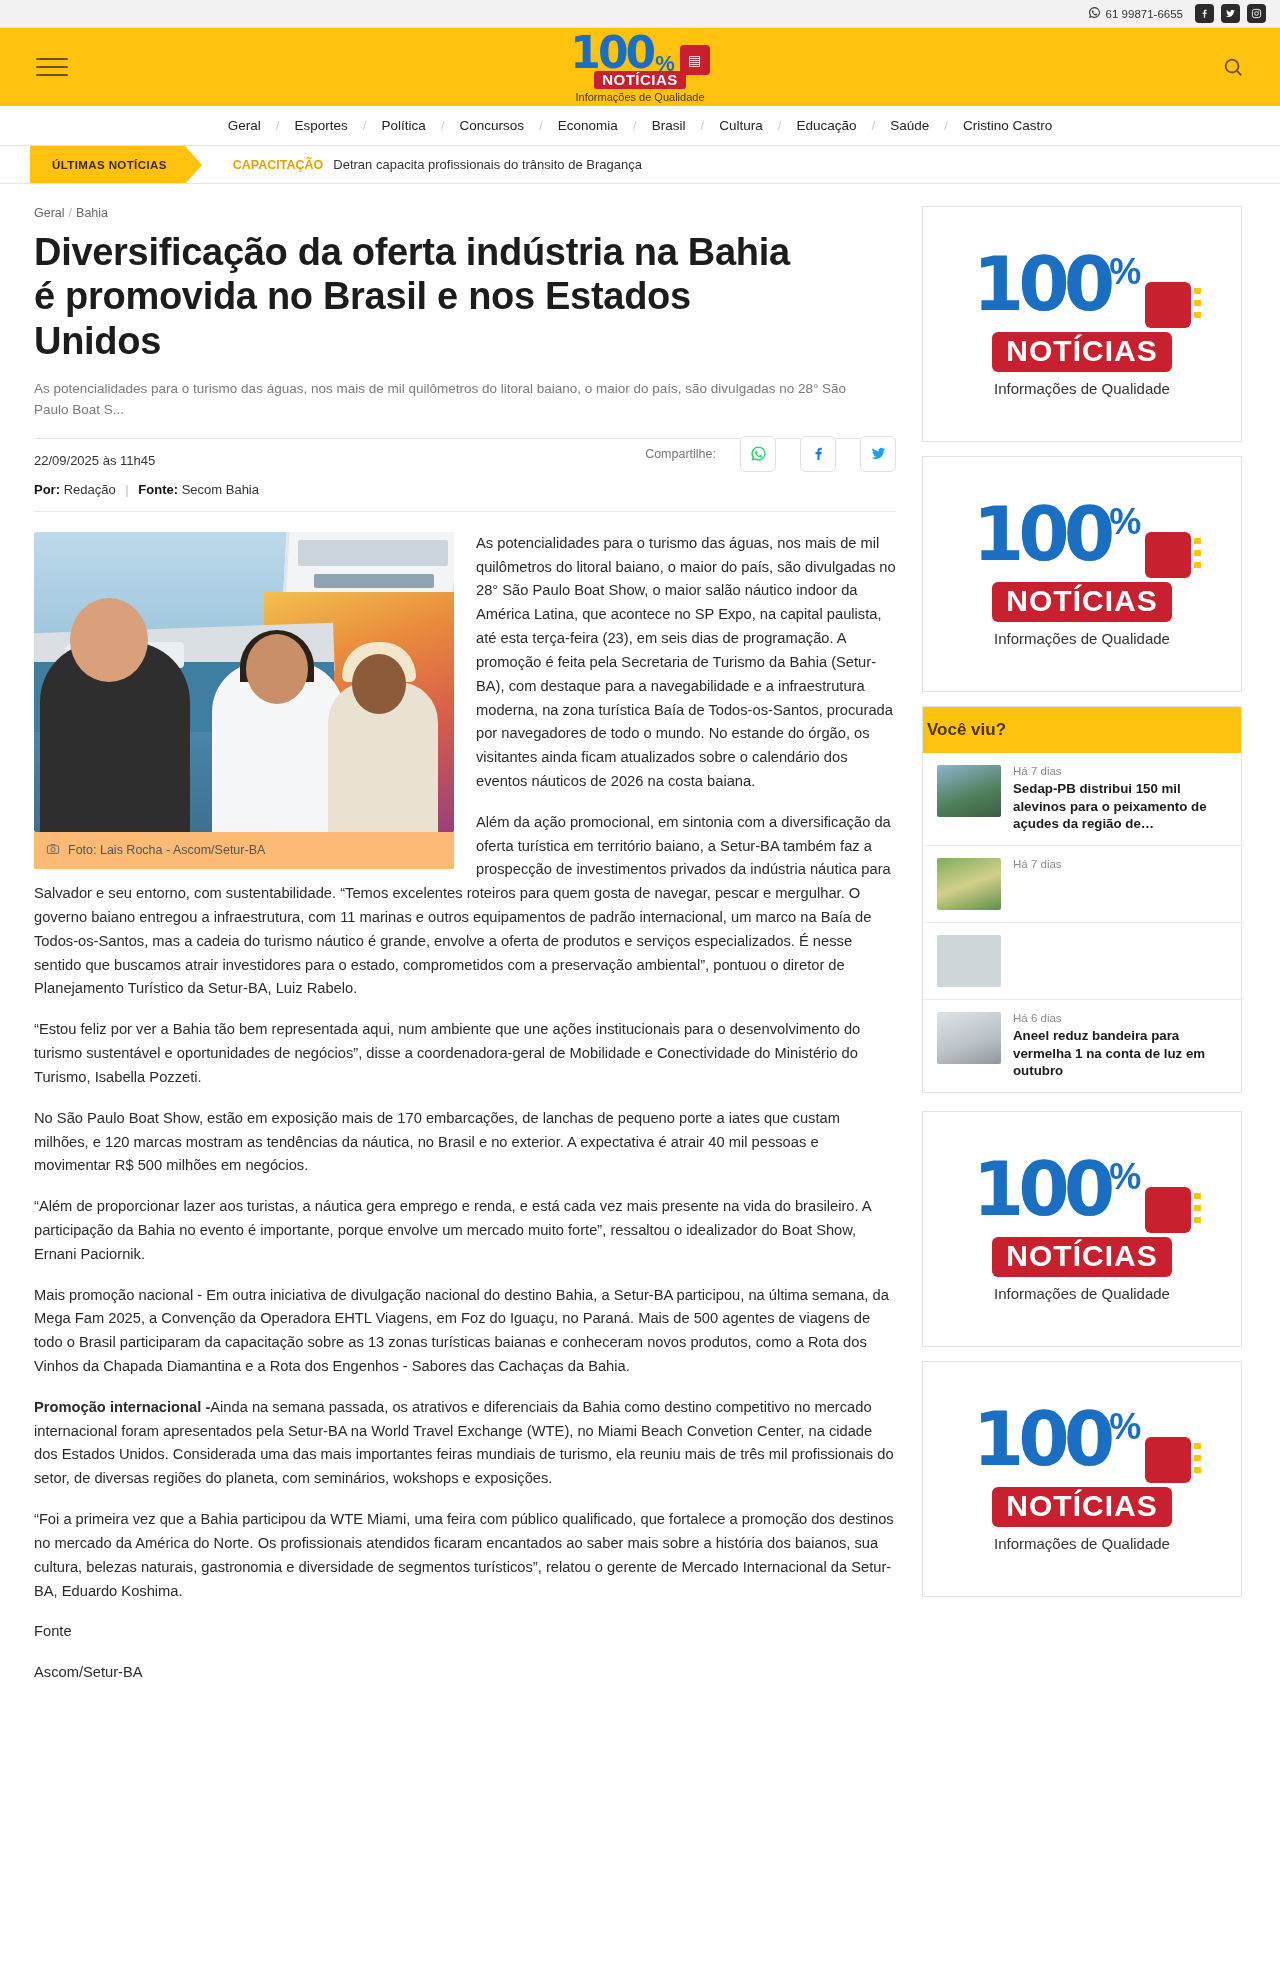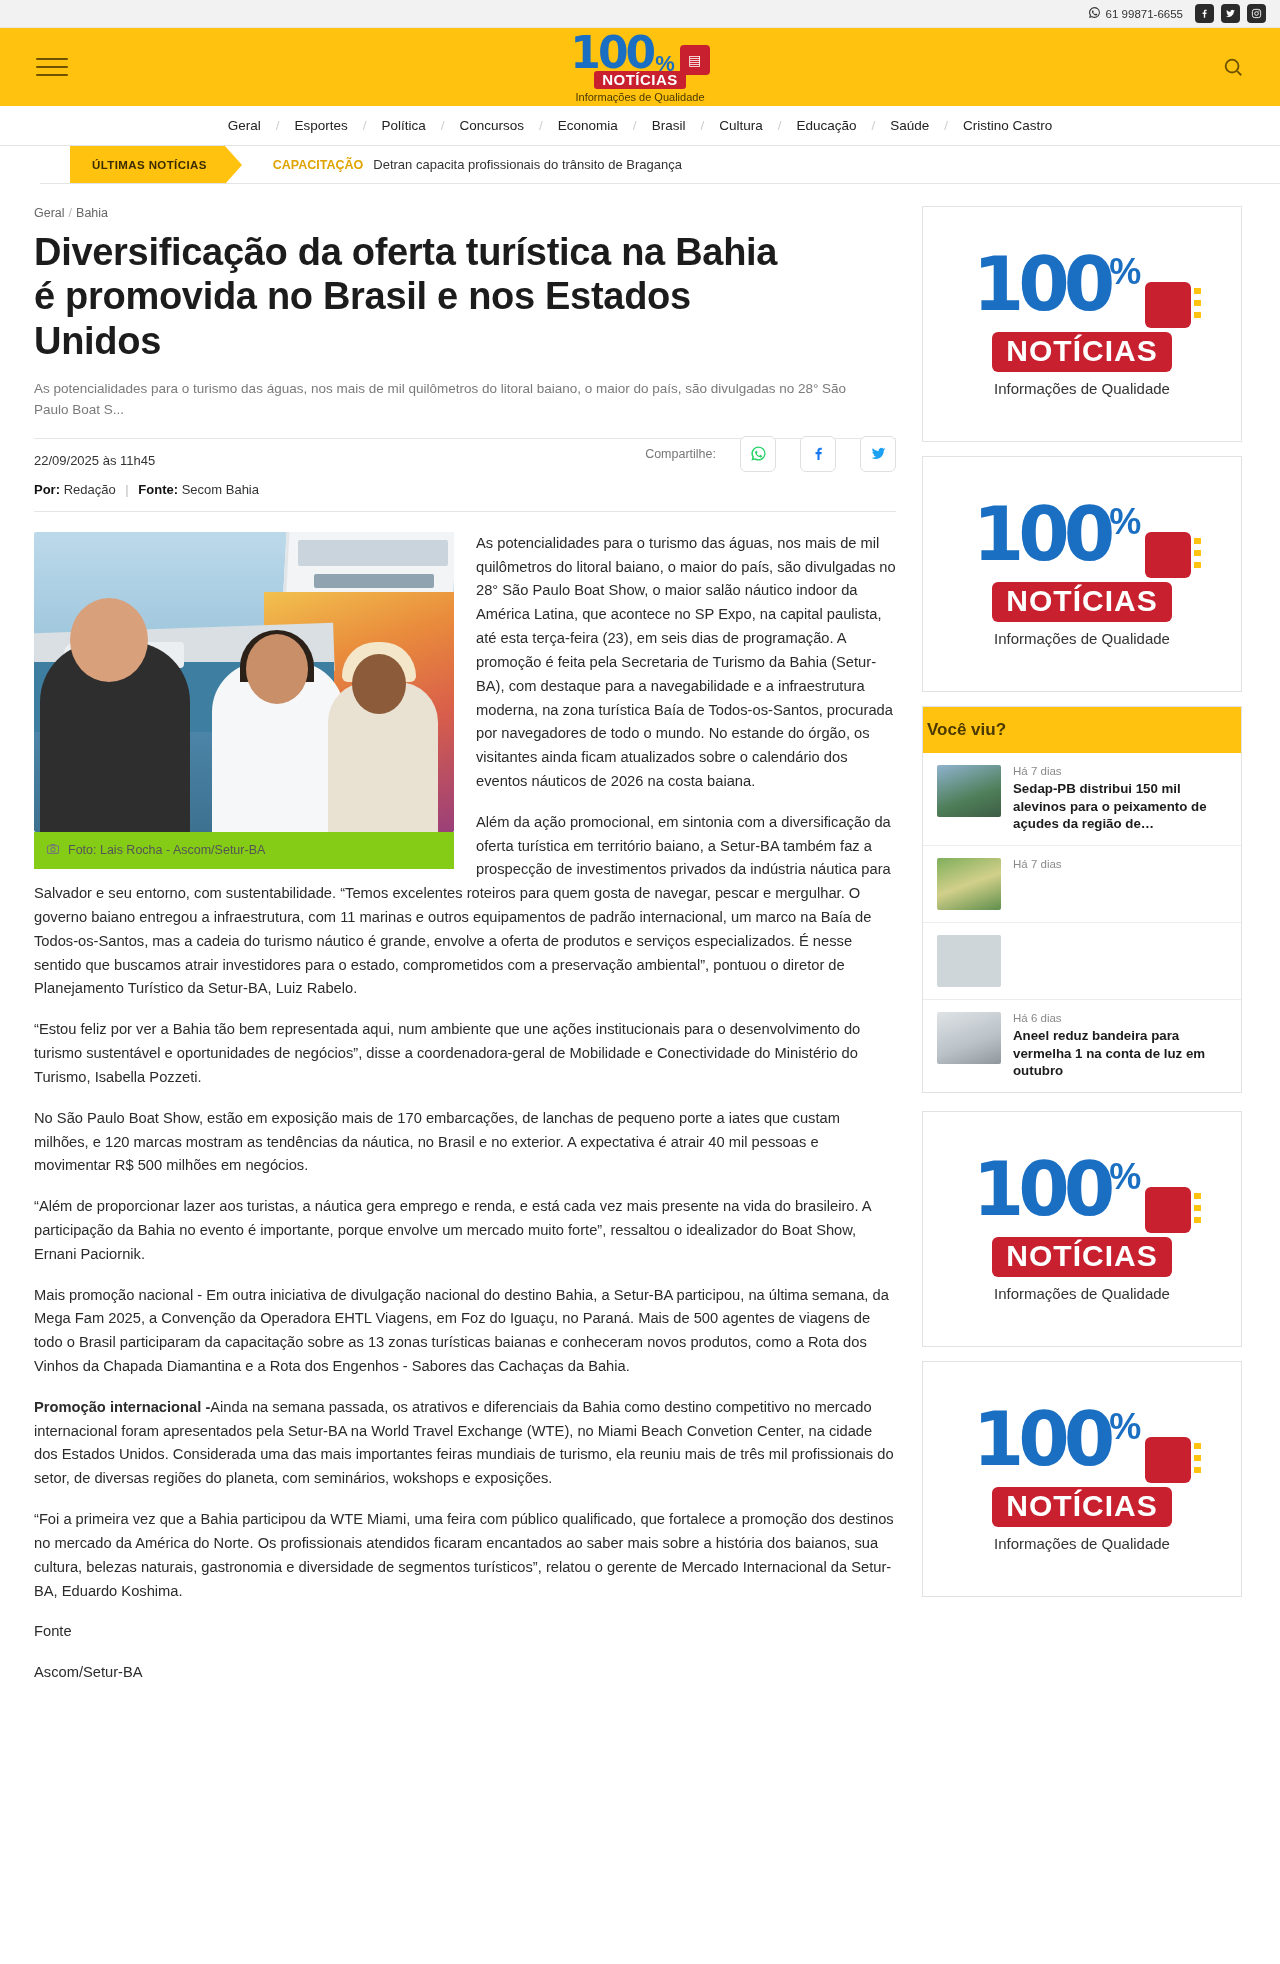--- a/index.html
+++ b/index.html
@@ -79,21 +79,21 @@
     display: flex; align-items: center; justify-content: center;
     gap: 0; font-size: 13.5px; color: #222;
     border-bottom: 1px solid #e2e2e2;
   }
   .nav a { color: #222; text-decoration: none; padding: 0 15px; }
   .nav .sep { color: #cfcfcf; }
 
   
   .ticker {
     height: 38px; background: #fff; display: flex; align-items: stretch;
-    border-bottom: 1px solid #e4e4e4; padding-left: 30px; margin-left: 40px;
+    border-bottom: 1px solid #e4e4e4; padding-left: 30px;
   }
   .ticker-tag {
     background: #ffc20e; color: #3b2c00; font-weight: 700; font-size: 11.5px;
     letter-spacing: .4px; display: flex; align-items: center; padding: 0 18px 0 22px;
     position: relative;
   }
   .ticker-tag:after {
     content: ""; position: absolute; right: -17px; top: 0;
     border-top: 19px solid transparent; border-bottom: 19px solid transparent;
     border-left: 17px solid #ffc20e;
@@ -181,21 +181,21 @@
   }
   .ph-head2 { position:absolute; left:212px; bottom:128px; width:62px; height:70px; background:#c98f68; border-radius:50%; }
   .ph-hair2 { position:absolute; left:206px; bottom:150px; width:74px; height:52px; background:#2b2118; border-radius:40px 40px 0 0; }
   .ph-person3 {
     position:absolute; right:16px; bottom:0; width:110px; height:150px; background:#e9e2d2; border-radius:40px 40px 0 0;
   }
   .ph-head3 { position:absolute; right:48px; bottom:118px; width:54px; height:60px; background:#8c5b3a; border-radius:50%; }
   .ph-turb { position:absolute; right:38px; bottom:150px; width:74px; height:40px; background:#f4e7c9; border-radius:36px 36px 6px 6px; }
 
   .photo-cap {
-    background: #84cc16; padding: 10px 12px; font-size: 12.5px; color: #555;
+    background: #fdba74; padding: 10px 12px; font-size: 12.5px; color: #555;
     display: flex; align-items: center; gap: 8px; width: 420px;
   }
 
   .article p {
     font-size: 14.7px; line-height: 1.62; color: #2b2b2b; margin: 0 0 17px 0;
   }
   .clearfix::after { content:""; display:block; clear:both; }
 
   
   .ad {
@@ -334,21 +334,21 @@
   </div>
 
   <div class="wrap">
 
     <div class="main">
 
       <div class="crumbs">
         <a>Geral</a><span class="slash">/</span><a>Bahia</a>
       </div>
 
-      <h1 class="title">Diversificação da oferta turística na Bahia é promovida no Brasil e nos Estados Unidos</h1>
+      <h1 class="title">Diversificação da oferta indústria na Bahia é promovida no Brasil e nos Estados Unidos</h1>
 
       <p class="lead">As potencialidades para o turismo das águas, nos mais de mil quilômetros do litoral baiano, o maior do país, são divulgadas no 28° São Paulo Boat S...</p>
 
       <hr class="meta-divider">
 
       <div class="date">22/09/2025 às 11h45</div>
 
       <div class="share-row">
         <span class="share-label">Compartilhe:</span>
         <span class="share-btn wa">

